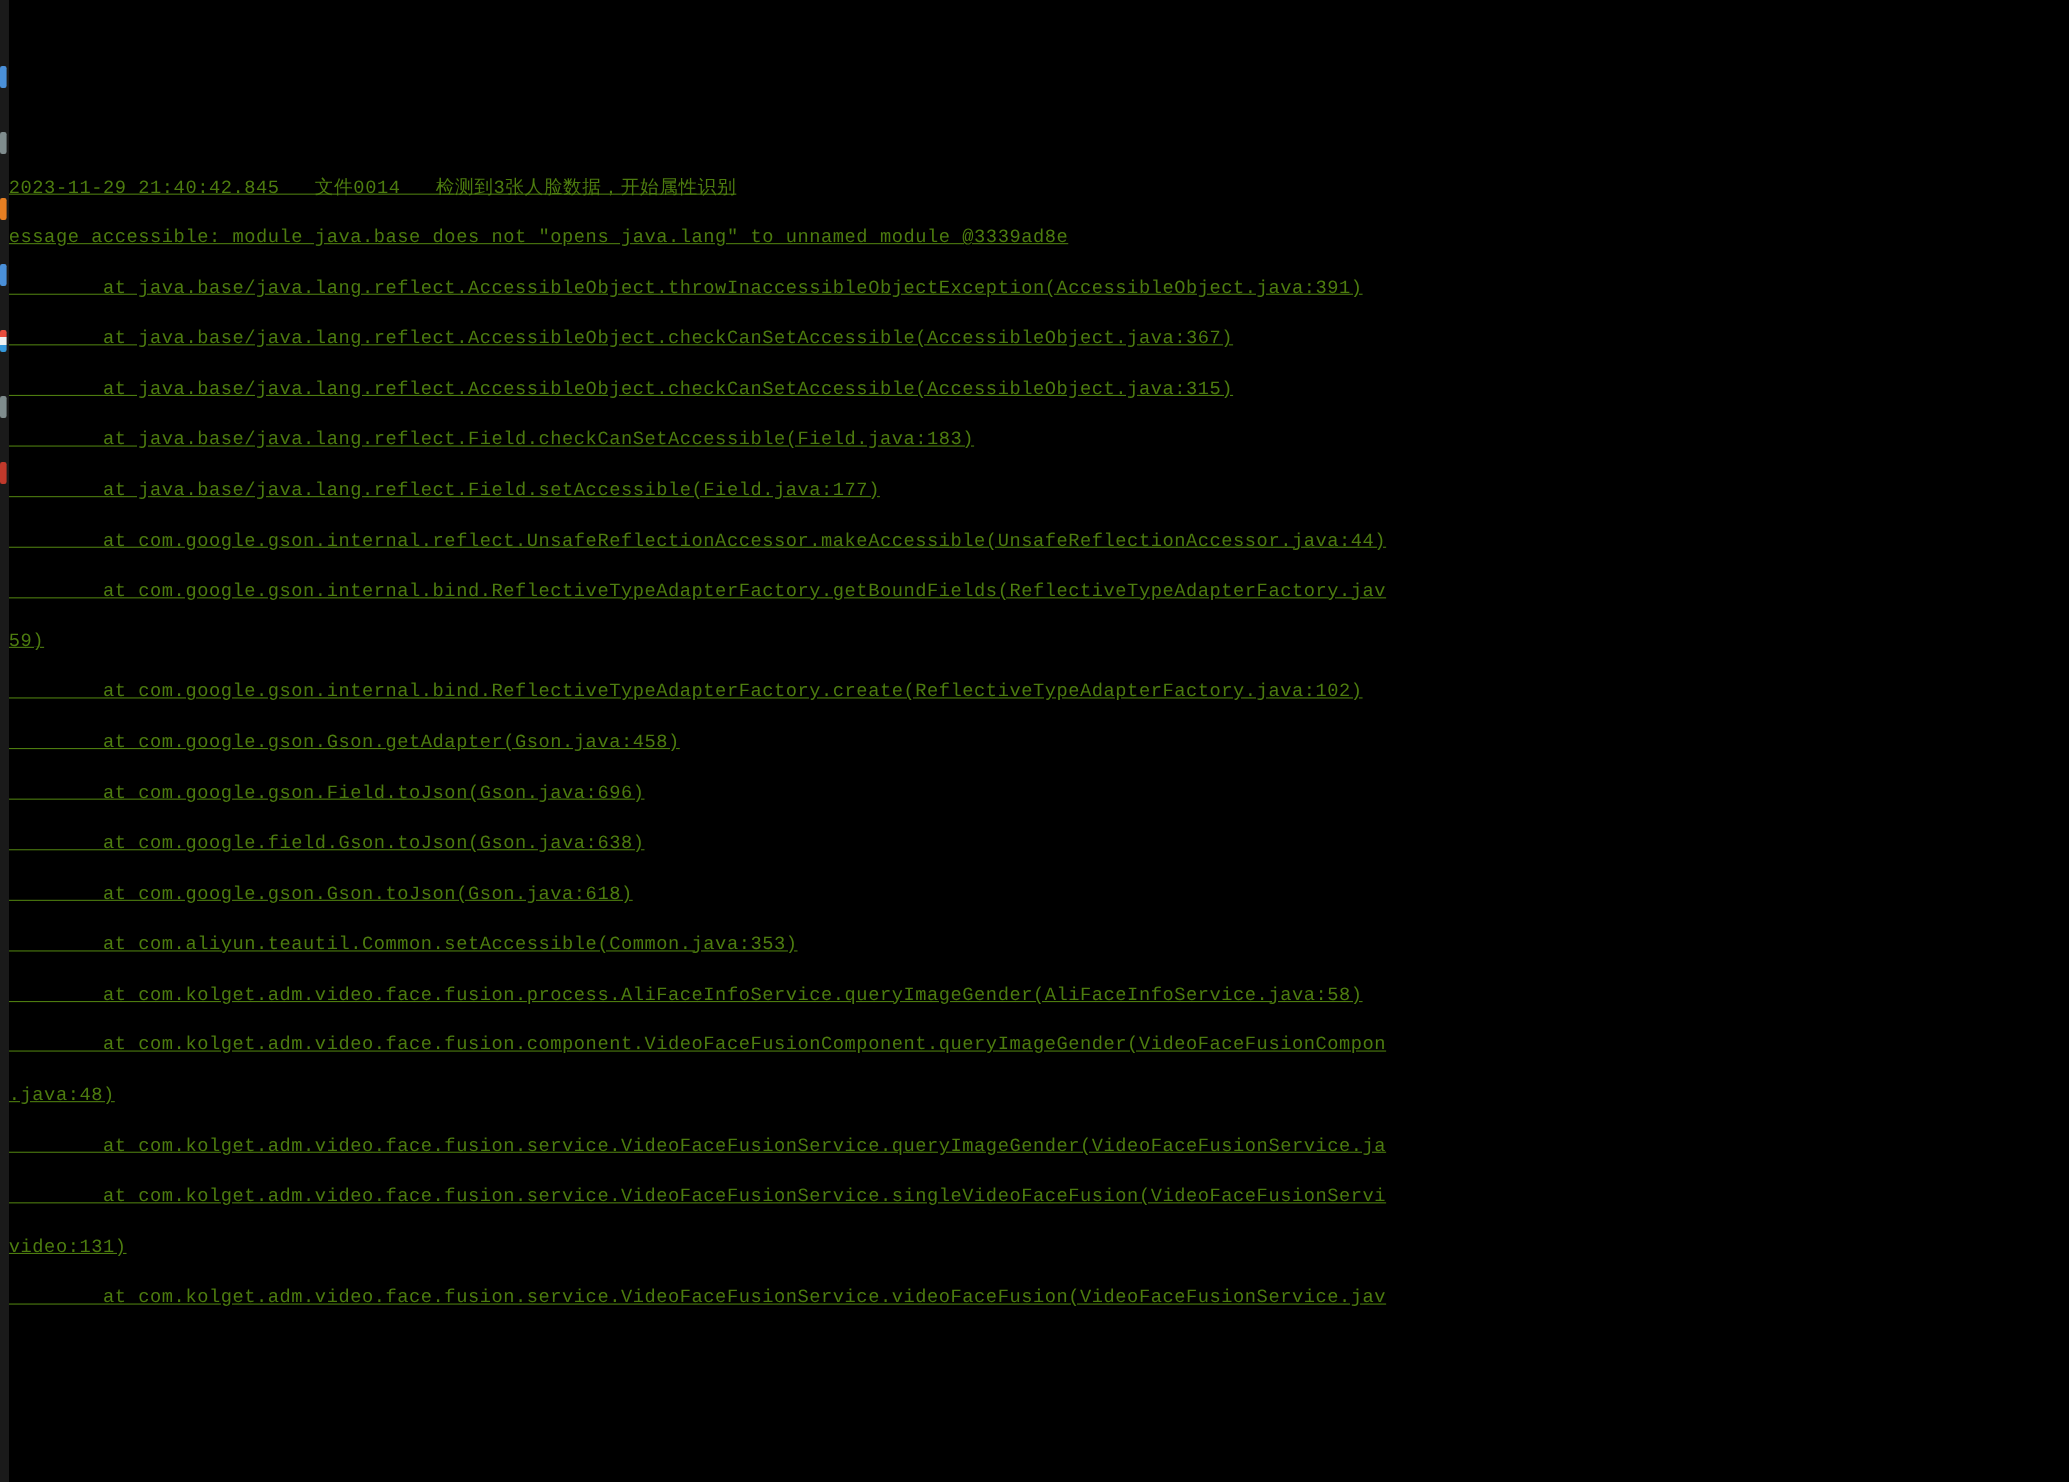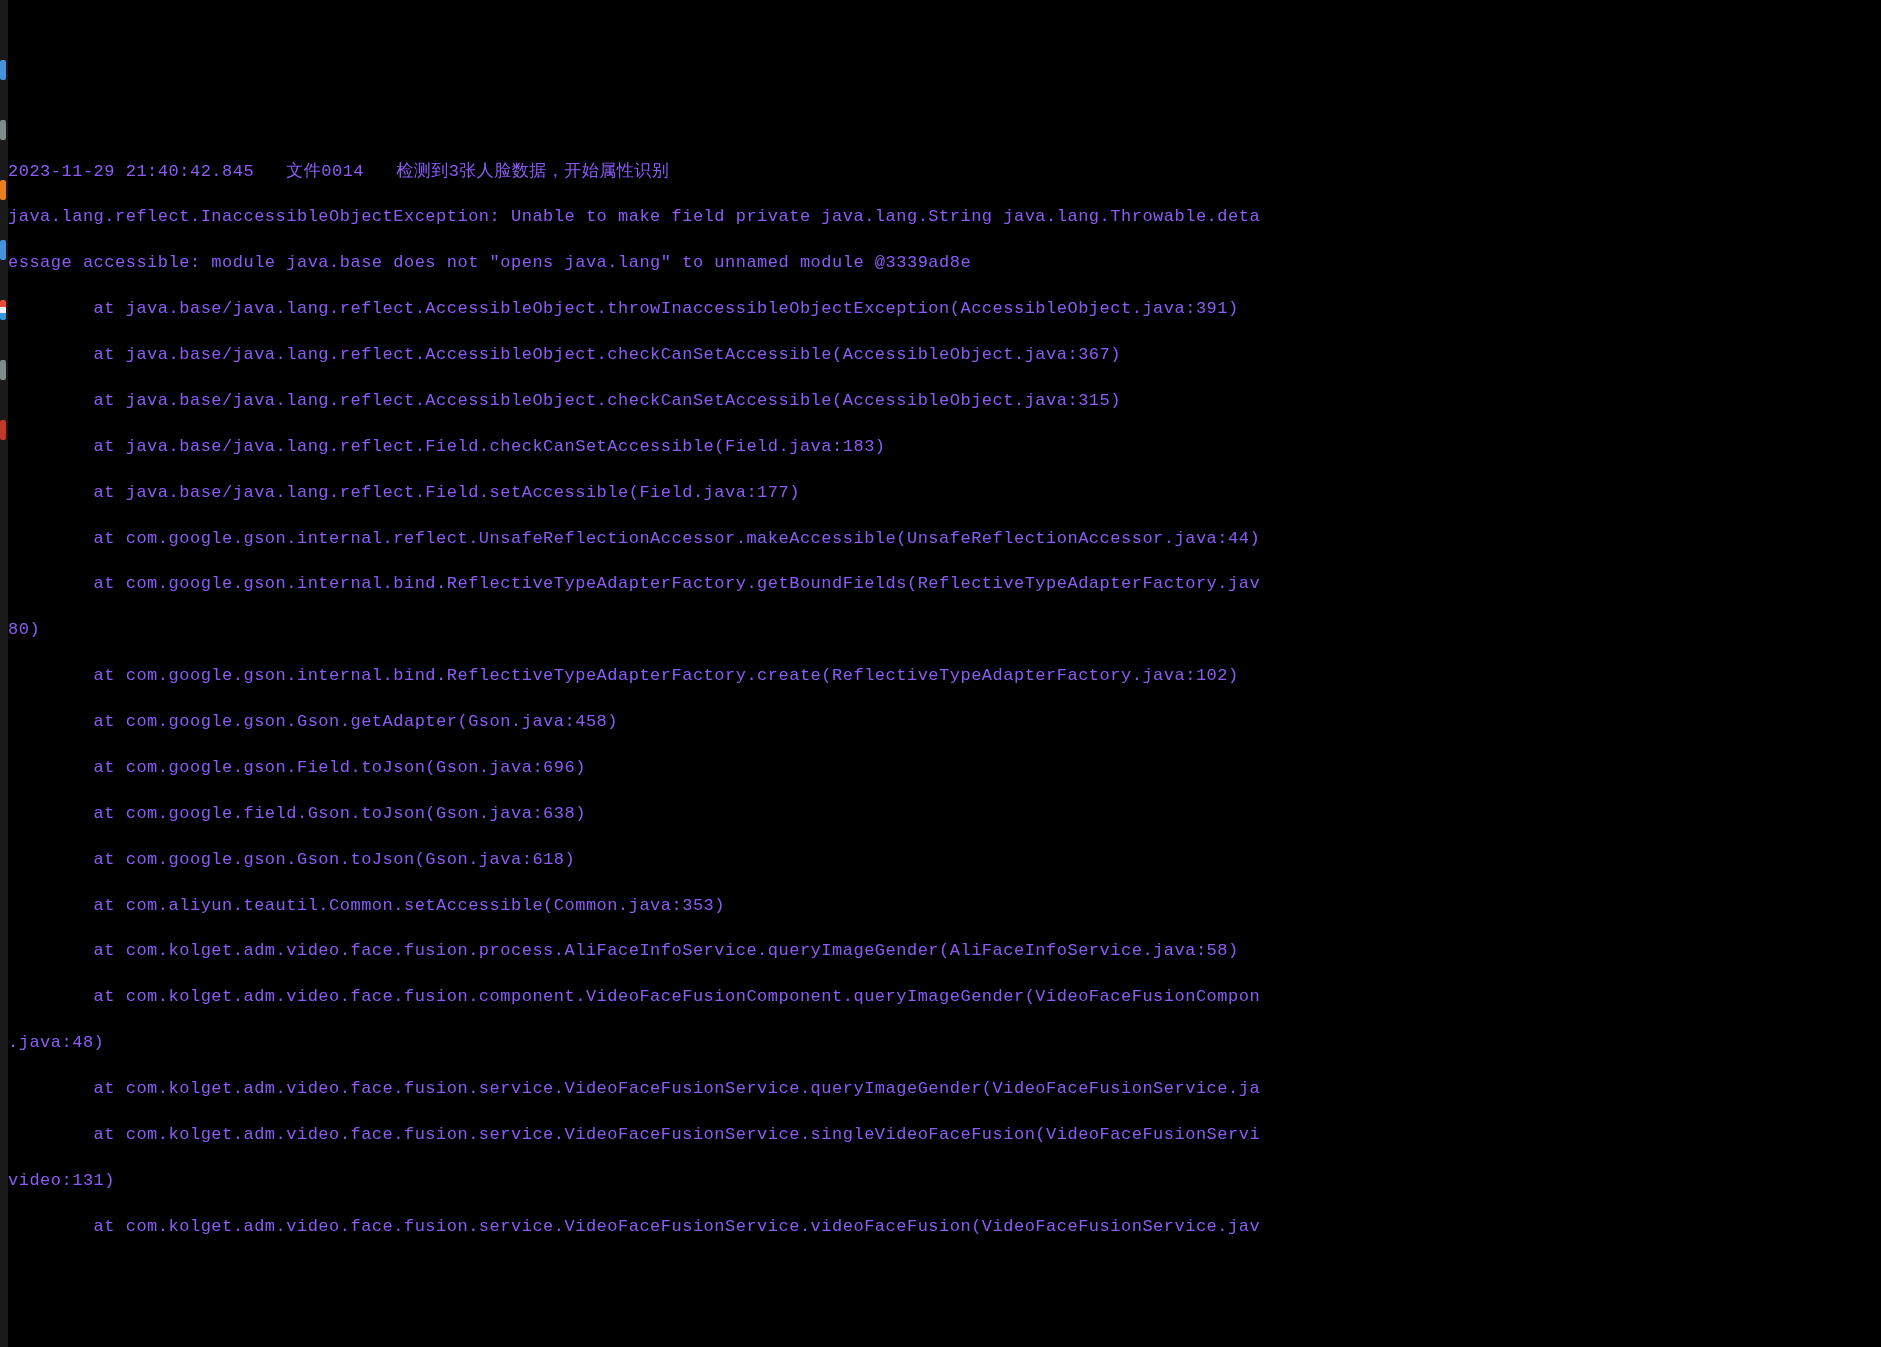--- a/index.html
+++ b/index.html
@@ -16,22 +16,23 @@
       white-space: pre;
       overflow-x: hidden;
       padding-left: 8px;
     }
     .terminal {
       width: 100%;
       height: 100vh;
       overflow: hidden;
     }
     .log-line {
-      color: #8b5cf6;
+      color: #4d7c0f;
       letter-spacing: 0.5px;
+      text-decoration: underline;
     }
     .sidebar-icons {
       position: fixed;
       left: 0;
       top: 0;
       bottom: 0;
       width: 8px;
       background: #1a1a1a;
       display: flex;
       flex-direction: column;
@@ -60,30 +61,29 @@
   <div class="sidebar-icon icon-gray"></div>
   <div class="sidebar-icon icon-orange"></div>
   <div class="sidebar-icon icon-blue"></div>
   <div class="sidebar-icon icon-flag"></div>
   <div class="sidebar-icon icon-gray"></div>
   <div class="sidebar-icon icon-red"></div>
 </div>
 
 <div class="terminal">
 <div class="log-line">2023-11-29 21:40:42.845   文件0014   检测到3张人脸数据，开始属性识别</div>
-<div class="log-line">java.lang.reflect.InaccessibleObjectException: Unable to make field private java.lang.String java.lang.Throwable.deta</div>
 <div class="log-line">essage accessible: module java.base does not "opens java.lang" to unnamed module @3339ad8e</div>
 <div class="log-line">        at java.base/java.lang.reflect.AccessibleObject.throwInaccessibleObjectException(AccessibleObject.java:391)</div>
 <div class="log-line">        at java.base/java.lang.reflect.AccessibleObject.checkCanSetAccessible(AccessibleObject.java:367)</div>
 <div class="log-line">        at java.base/java.lang.reflect.AccessibleObject.checkCanSetAccessible(AccessibleObject.java:315)</div>
 <div class="log-line">        at java.base/java.lang.reflect.Field.checkCanSetAccessible(Field.java:183)</div>
 <div class="log-line">        at java.base/java.lang.reflect.Field.setAccessible(Field.java:177)</div>
 <div class="log-line">        at com.google.gson.internal.reflect.UnsafeReflectionAccessor.makeAccessible(UnsafeReflectionAccessor.java:44)</div>
 <div class="log-line">        at com.google.gson.internal.bind.ReflectiveTypeAdapterFactory.getBoundFields(ReflectiveTypeAdapterFactory.jav</div>
-<div class="log-line">80)</div>
+<div class="log-line">59)</div>
 <div class="log-line">        at com.google.gson.internal.bind.ReflectiveTypeAdapterFactory.create(ReflectiveTypeAdapterFactory.java:102)</div>
 <div class="log-line">        at com.google.gson.Gson.getAdapter(Gson.java:458)</div>
 <div class="log-line">        at com.google.gson.Field.toJson(Gson.java:696)</div>
 <div class="log-line">        at com.google.field.Gson.toJson(Gson.java:638)</div>
 <div class="log-line">        at com.google.gson.Gson.toJson(Gson.java:618)</div>
 <div class="log-line">        at com.aliyun.teautil.Common.setAccessible(Common.java:353)</div>
 <div class="log-line">        at com.kolget.adm.video.face.fusion.process.AliFaceInfoService.queryImageGender(AliFaceInfoService.java:58)</div>
 <div class="log-line">        at com.kolget.adm.video.face.fusion.component.VideoFaceFusionComponent.queryImageGender(VideoFaceFusionCompon</div>
 <div class="log-line">.java:48)</div>
 <div class="log-line">        at com.kolget.adm.video.face.fusion.service.VideoFaceFusionService.queryImageGender(VideoFaceFusionService.ja</div>

